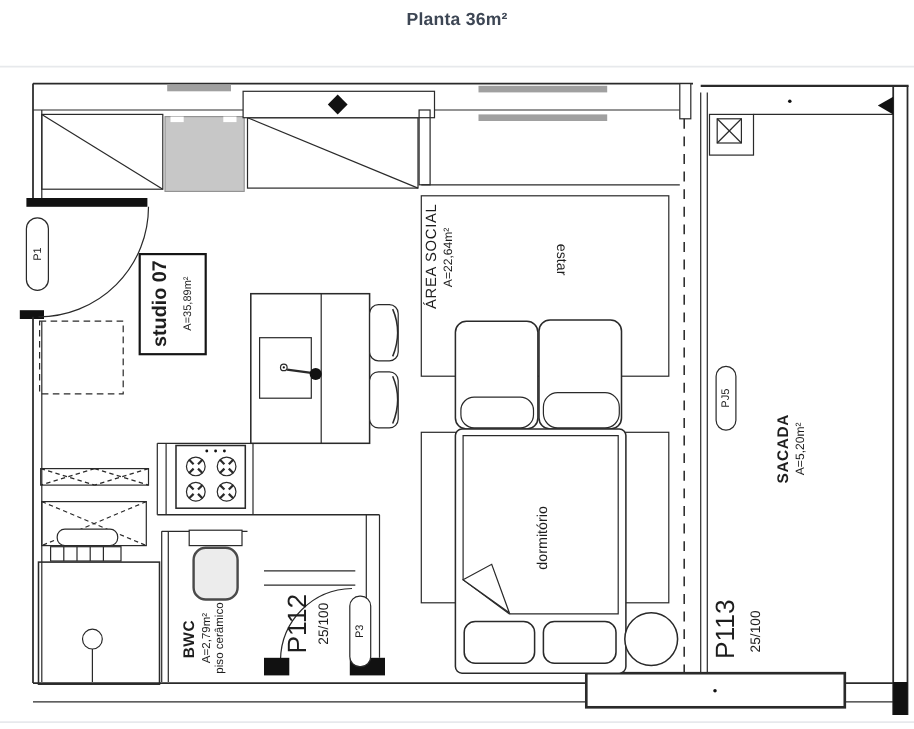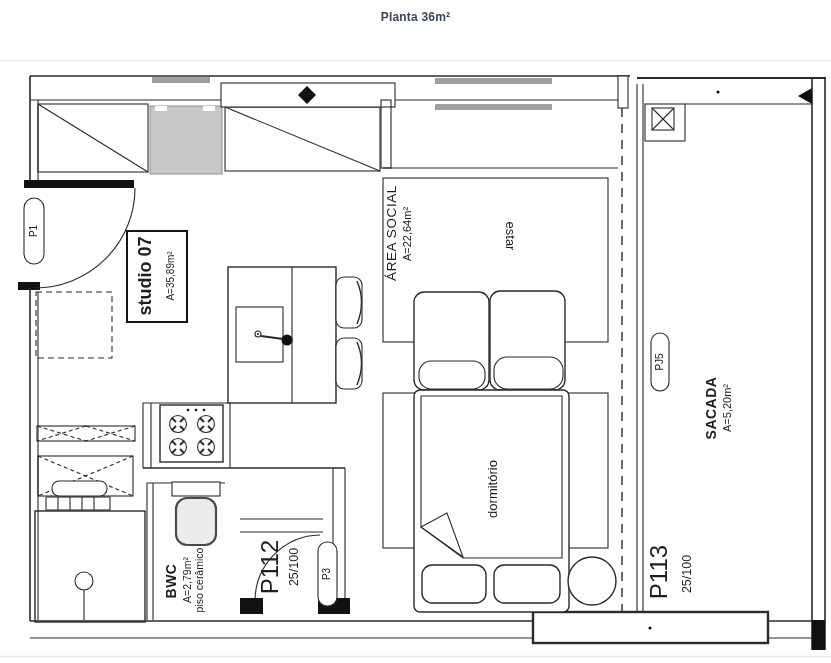--- a/index.html
+++ b/index.html
@@ -1,20 +1,20 @@
 <!DOCTYPE html>
 <html><head>
 <meta charset="utf-8">
 <style>
   html,body{margin:0;padding:0;background:#fff;}
   .page{position:relative;width:831px;height:663px;background:#ffffff;overflow:hidden;
         font-family:"Liberation Sans",sans-serif;}
   .hdr{position:absolute;top:0;left:0;width:831px;height:60px;display:flex;
        align-items:flex-start;justify-content:center;}
-  .hdr h1{margin:10px 0 16px 0;font-size:12px;font-weight:600;color:#3d4654;
+  .hdr h1{margin:10px 0 16px 0;font-size:16px;font-weight:600;color:#3d4654;
           letter-spacing:.2px;}
   svg{position:absolute;top:0;left:0;}
   svg line,svg rect,svg path,svg circle,svg polygon,svg polyline{stroke:#2a2a2a;fill:none;}
   .w1{stroke-width:1.1}.w14{stroke-width:1.4}.w16{stroke-width:1.6}
   .w2{stroke-width:2}.w24{stroke-width:2.4}
   .f{fill:#ffffff}
   .blk{fill:#111111;stroke:none}
   .gray{fill:#c7c7c7;stroke:#8f8f8f;stroke-width:1}
   .wgray{fill:#a0a0a0;stroke:none}
   .toilet{fill:#ececec;stroke:#4a4a4a;stroke-width:2.2}

